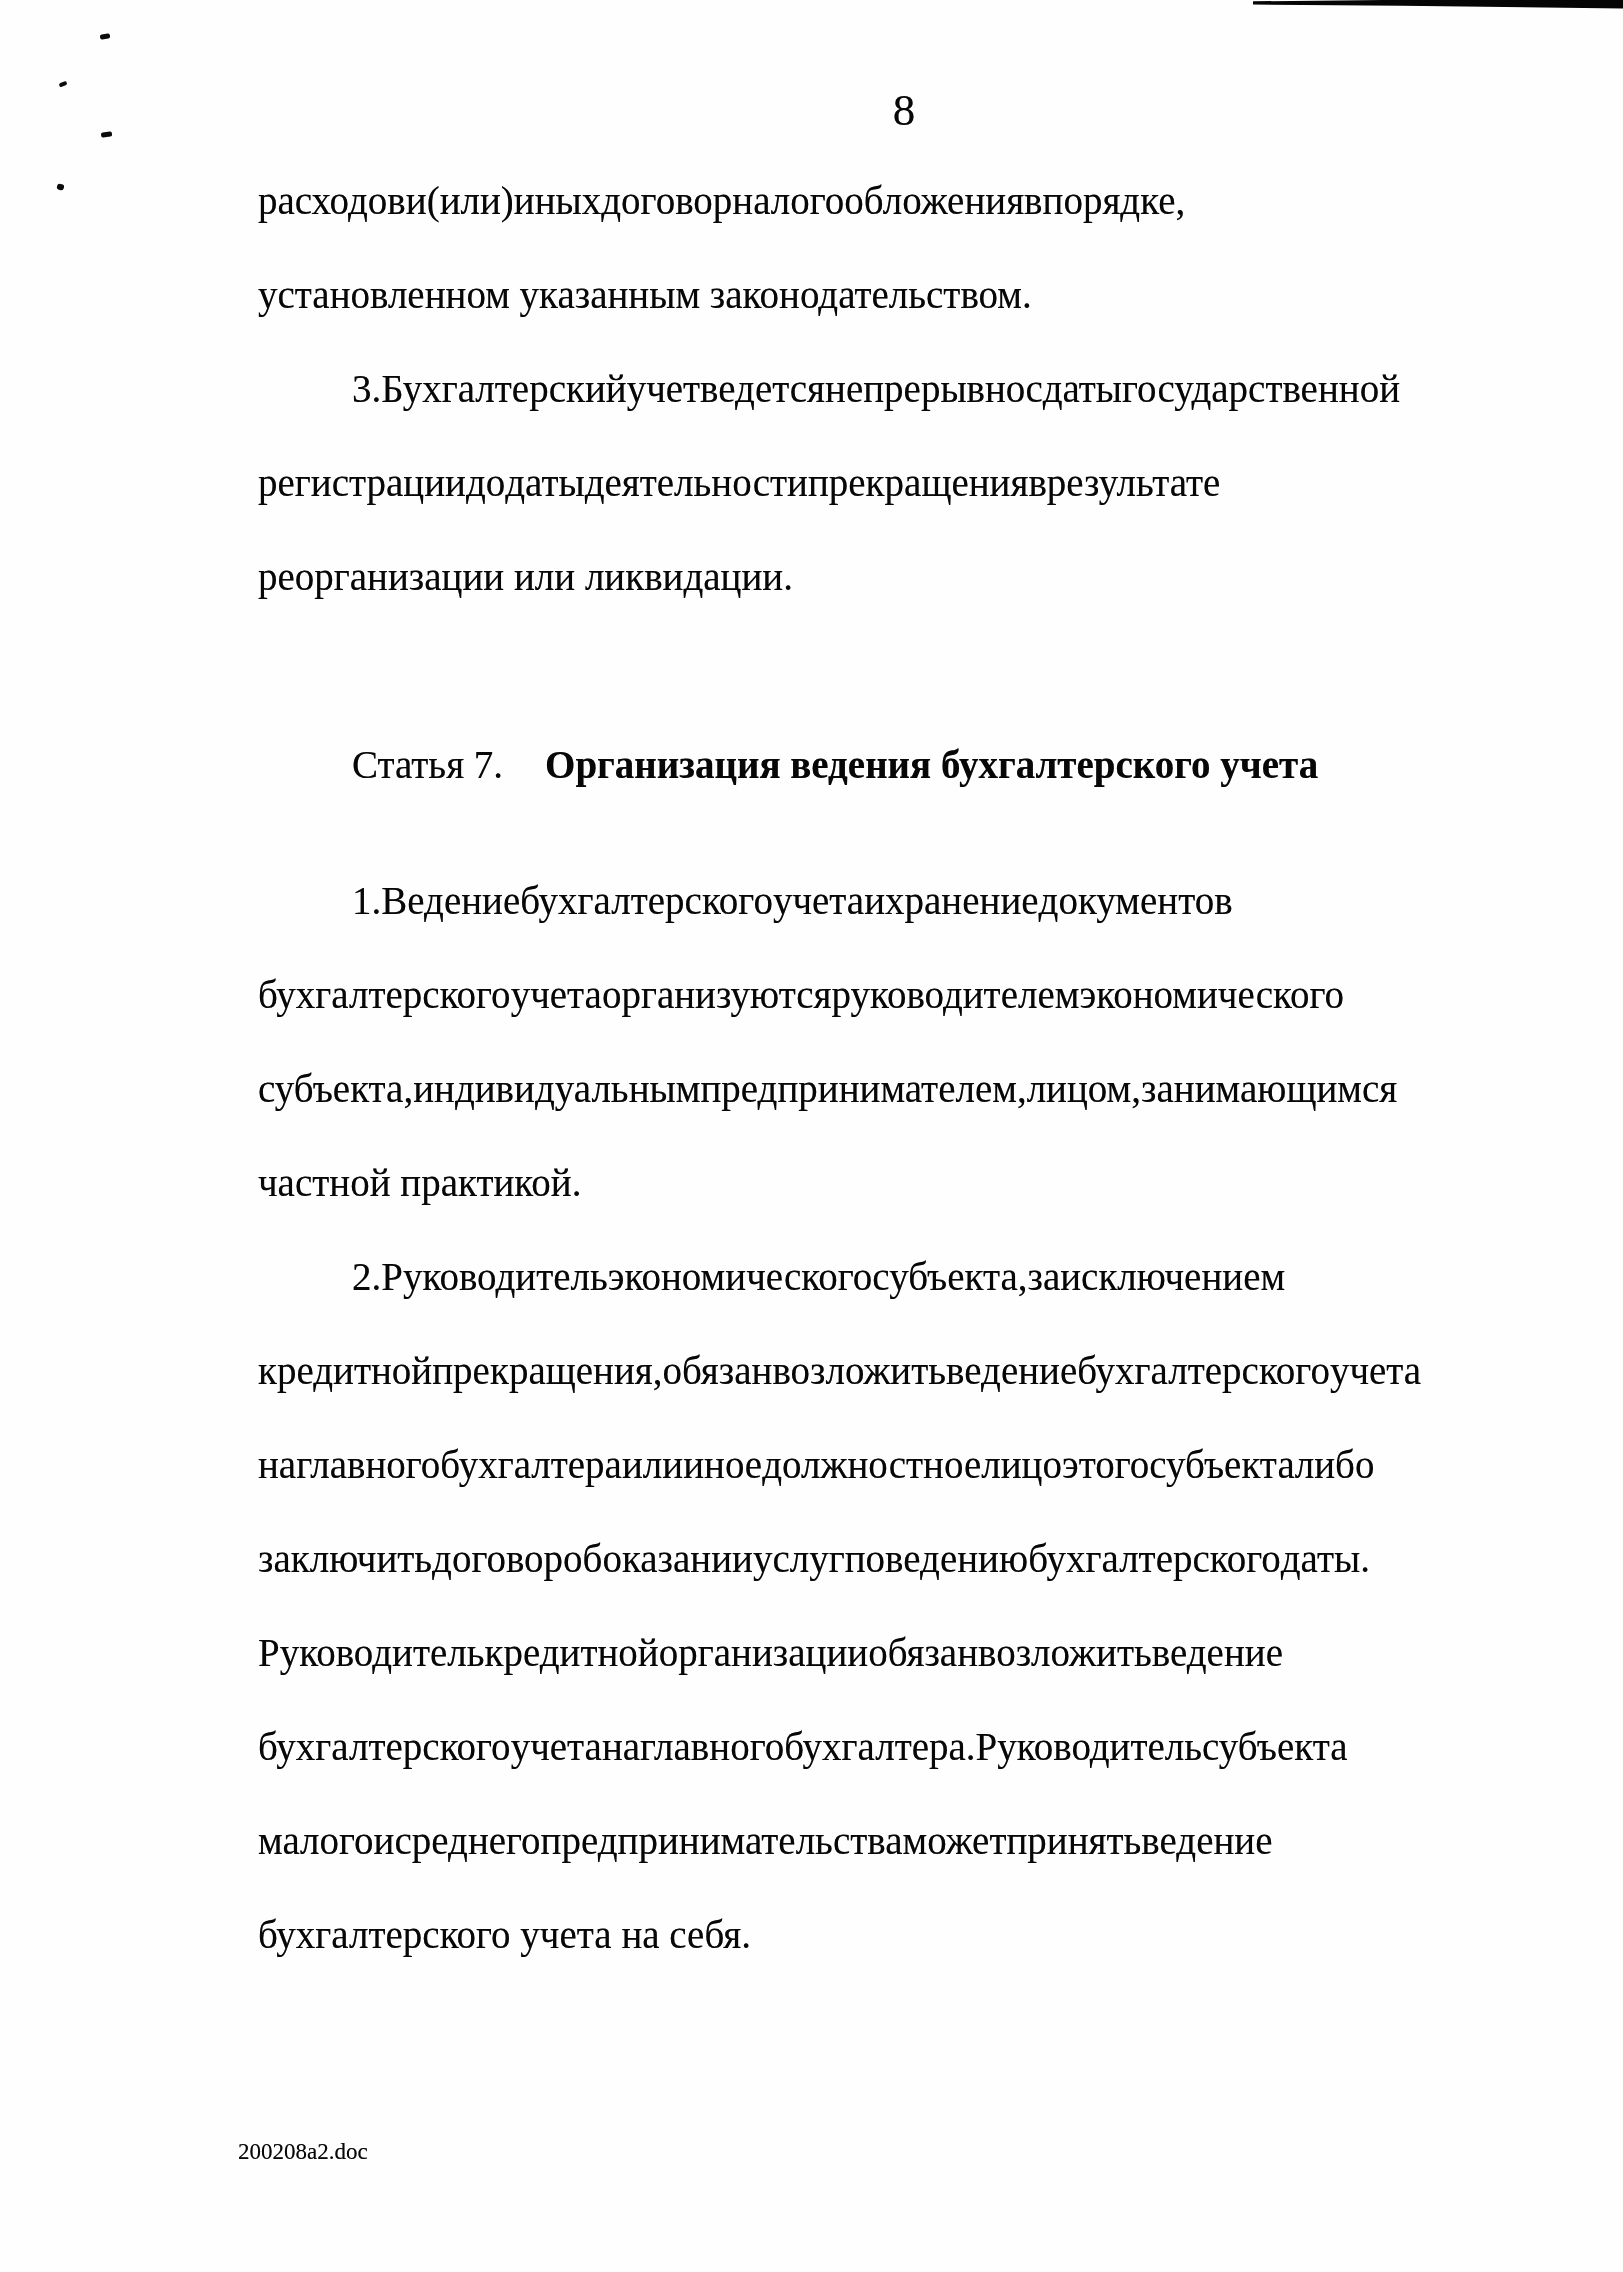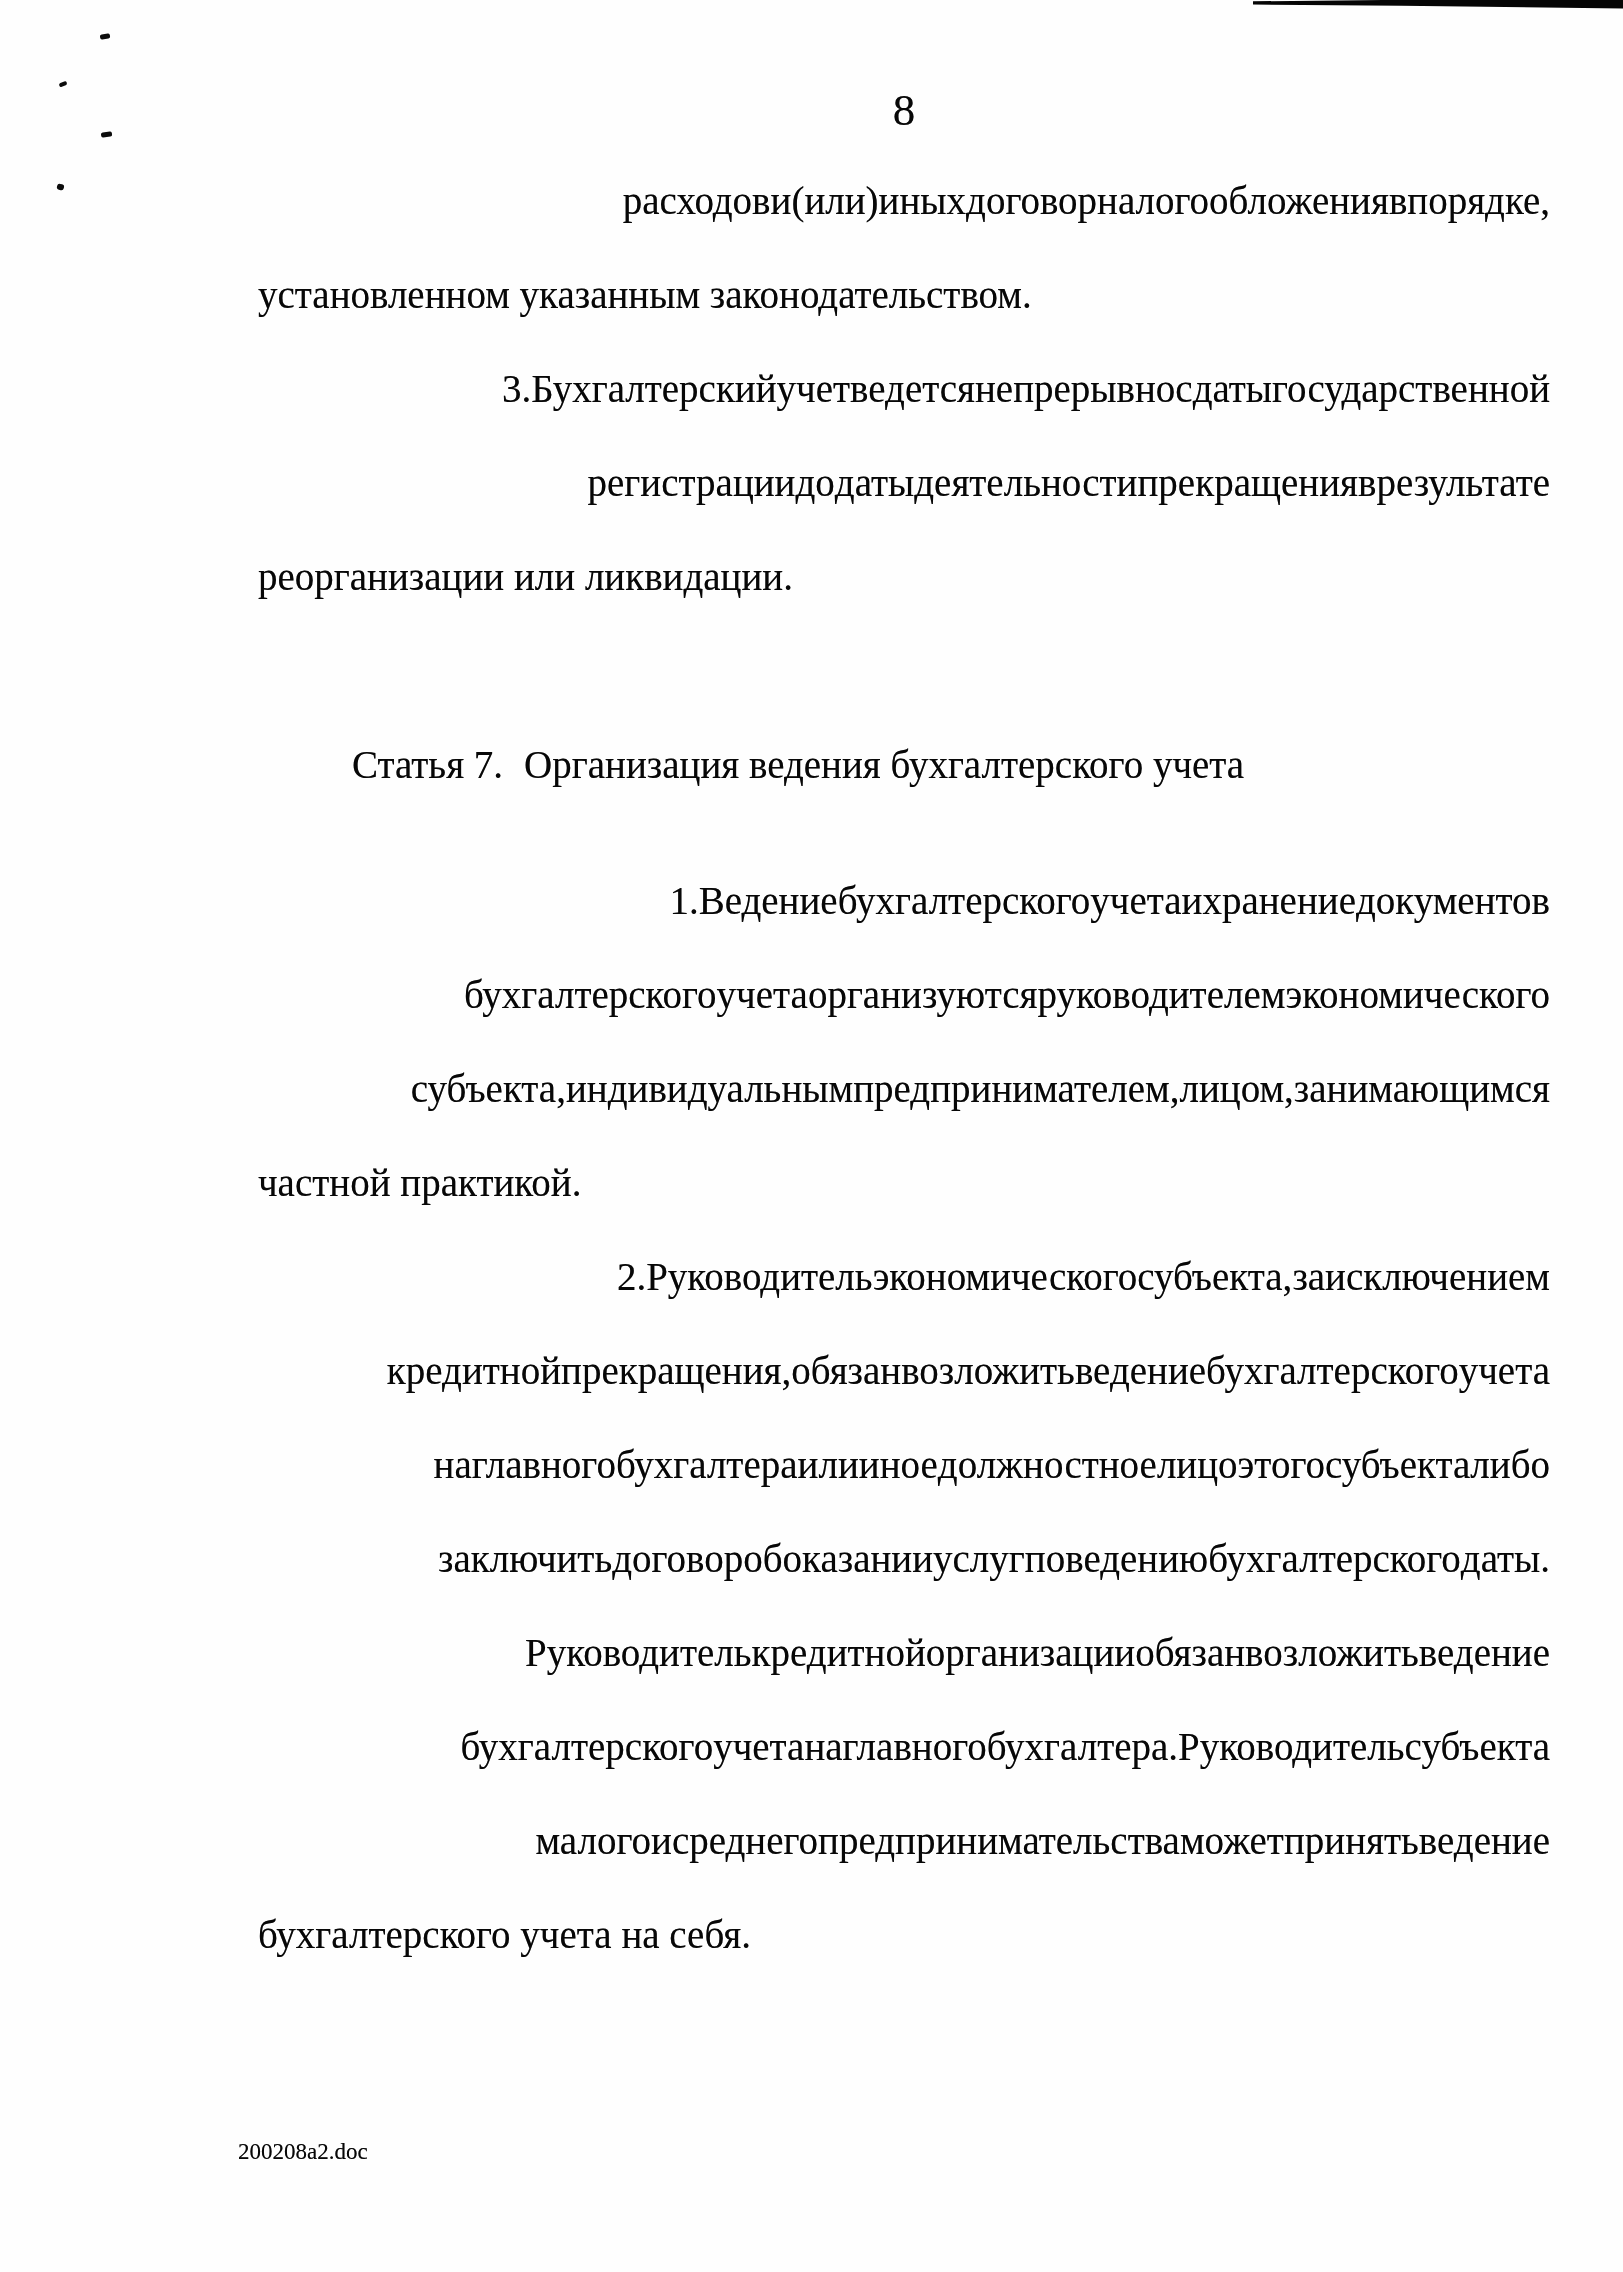--- a/index.html
+++ b/index.html
@@ -42,33 +42,33 @@
 
   .line {
     height: 94px;
     line-height: 94px;
     font-size: 39px;
     white-space: nowrap;
   }
   
   .line.j {
     display: flex;
-    justify-content: flex-end;
+    justify-content: flex-start;
     white-space: normal;
   }
   .line.indent { padding-left: 94px; }
 
   .block-0 { margin-top: 0; }
   .block-2 { margin-top: 94px; }  
   .block-3 { margin-top: 42px; }   
   .block-4 { margin-top: 0; }
 
   .heading-line { display: block; }
   .h-label { font-weight: normal; }
-  .h-title { font-weight: normal; margin-left: 21px; }
+  .h-title { font-weight: bold; margin-left: 42px; }
 
   .footer {
     position: absolute;
     left: 238px;
     top: 2139px;
     font-size: 23px;
     line-height: 26px;
   }
 
   

